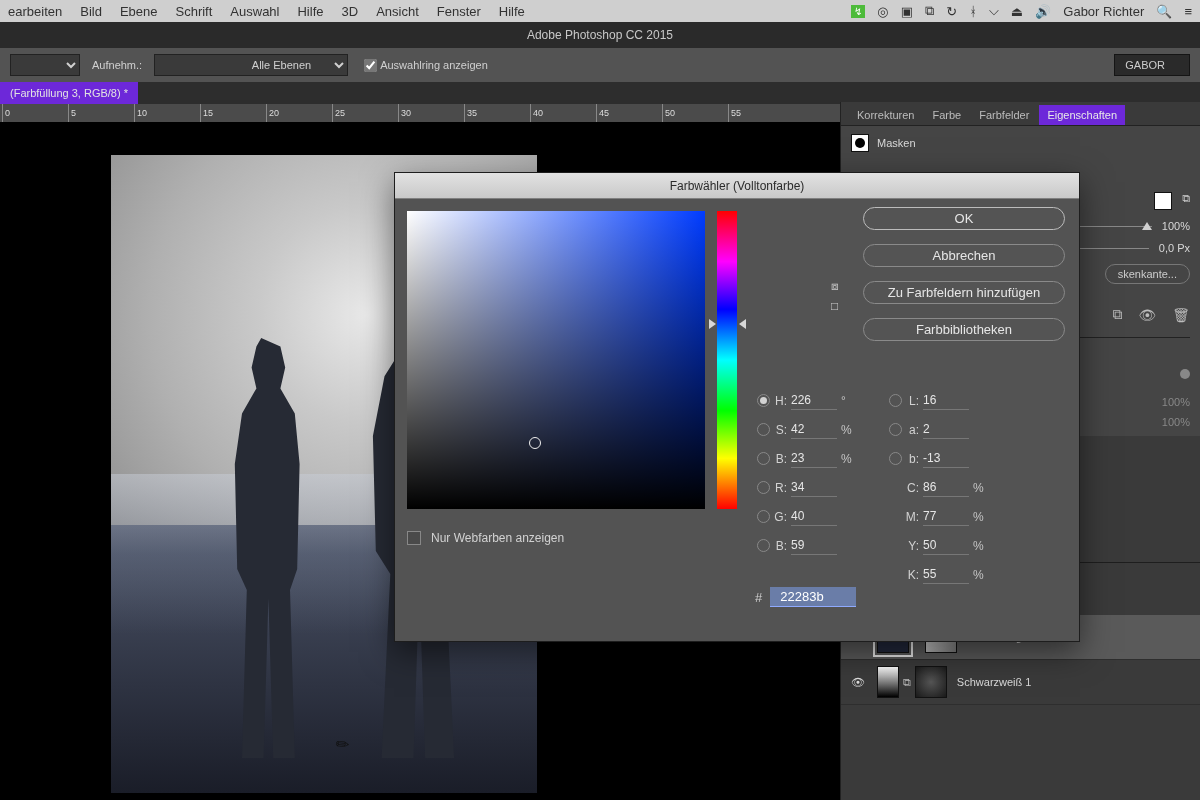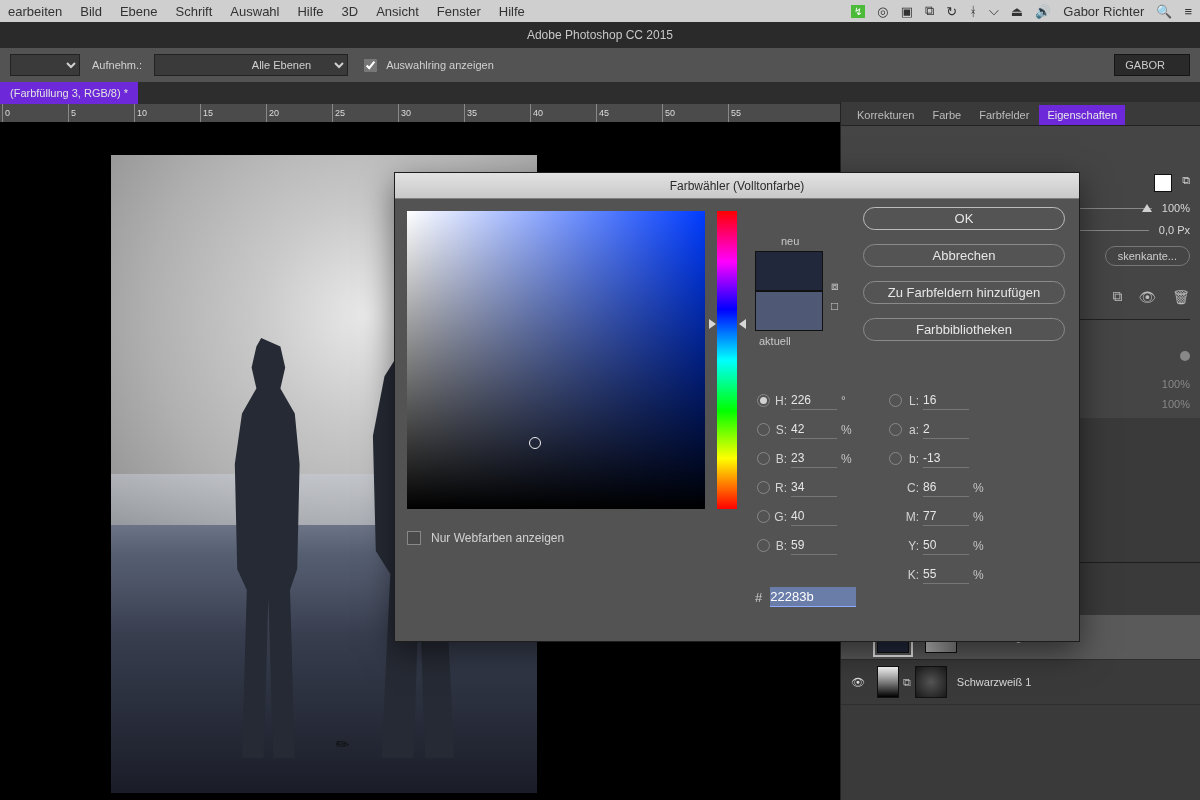--- a/index.html
+++ b/index.html
@@ -85,21 +85,21 @@
   .btncol{position:absolute;right:14px;top:8px;width:202px;display:flex;flex-direction:column;gap:14px;}
   .btn{height:23px;border:1px solid #8a8a8a;border-radius:16px;background:#545454;color:#e6e6e6;font-size:13px;display:flex;align-items:center;justify-content:center;cursor:pointer;}
   .btn:first-child{border:1.5px solid #bcbcbc;}
   .numgrid{position:absolute;left:360px;top:192px;right:14px;display:grid;grid-template-columns:16px 20px 50px 16px 30px 16px 20px 50px 16px;row-gap:10px;align-items:center;color:#d2d2d2;font-size:12px;}
   .numgrid .rad{width:13px;height:13px;border:1px solid #888;border-radius:50%;justify-self:center;}
   .numgrid .rad.on::after{content:"";display:block;width:7px;height:7px;margin:2px;border-radius:50%;background:#d2d2d2;}
   .numgrid input{width:46px;background:transparent;border:none;border-bottom:1px solid #777;color:#e6e6e6;font-size:12px;padding:2px 0;}
   .numgrid .lab{text-align:right;padding-right:4px;}
   .numgrid .unit{color:#c4c4c4;}
   .hexrow{position:absolute;left:360px;top:388px;display:flex;align-items:center;gap:8px;color:#d0d0d0;font-size:13px;}
-  .hexrow input{width:86px;background:#6a7da8;border:none;border-bottom:1px solid #8faaff;color:#fff;font-size:13px;padding:2px 0;}
+  .hexrow input{width:86px;background:#6a7da8;border:none;border-bottom:1px solid #8faaff;color:#fff;font-size:13px;padding:2px 10px;}
   .webonly{position:absolute;left:12px;top:332px;display:flex;align-items:center;gap:10px;color:#d2d2d2;font-size:12px;}
   .webonly .cb{width:14px;height:14px;border:1px solid #888;background:#4a4a4a;}
 </style>
 </head>
 <body>
 
 <div class="menubar">
   <span>earbeiten</span>
   <span>Bild</span>
   <span>Ebene</span>
@@ -127,21 +127,21 @@
 </div>
 
 <div class="ps-title">
   <span>Adobe Photoshop CC 2015</span>
 </div>
 
 <div class="options">
   <select style="width:70px;"></select>
   <span>Aufnehm.:</span>
   <select class="wide"><option>Alle Ebenen</option></select>
-  <label style="display:flex;align-items:center;gap:6px;">
+  <label style="display:flex;align-items:center;">
     <input type="checkbox" checked="" style="">
     <span>Auswahlring anzeigen</span>
   </label>
   <div class="gabor-sel" style="position:static;margin-left:auto;">
       <span>GABOR</span>
     </div>
 </div>
 
 <div class="doctab">
   <span>(Farbfüllung 3, RGB/8) *</span>
@@ -174,20 +174,24 @@
 </div>
 
 <div class="rightcol">
   <div class="panel-tabs">
     <span>Korrekturen</span>
     <span>Farbe</span>
     <span>Farbfelder</span>
     <span class="active">Eigenschaften</span>
   </div>
   <div class="panel-body">
+    <div class="mask-row">
+      <div class="maskicon"></div>
+      <span>Masken</span>
+    </div>
     <div style="height:40px;"></div>
     <div style="display:flex;justify-content:flex-end;gap:10px;">
       <span style="width:18px;height:18px;border:1px solid #111;background:#fff;"></span>
       <span style="color:#ccc;">⧉</span>
     </div>
     <div class="prop-row">
       <div class="slider">
           <div class="thumb"></div>
         </div>
       <span>100%</span>
@@ -251,26 +255,20 @@
 <div class="dialog">
   <div class="dlg-title">Farbwähler (Volltonfarbe)</div>
   <div class="dlg-body">
     <div class="sbfield">
       <div class="ring"></div>
     </div>
     <div class="huebar"></div>
     <div class="hue-arrow"></div>
     <div class="hue-arrow r"></div>
 
-    <div class="swatches">
-      <div class="sw-label">neu</div>
-      <div class="swatch new"></div>
-      <div class="swatch cur"></div>
-      <div class="sw-label" style="margin-left:4px;">aktuell</div>
-    </div>
     <div class="cubes">
       <span>⧈</span>
       <span>□</span>
     </div>
 
     <div class="btncol">
       <div class="btn">OK</div>
       <div class="btn">Abbrechen</div>
       <div class="btn">Zu Farbfeldern hinzufügen</div>
       <div class="btn">Farbbibliotheken</div>

